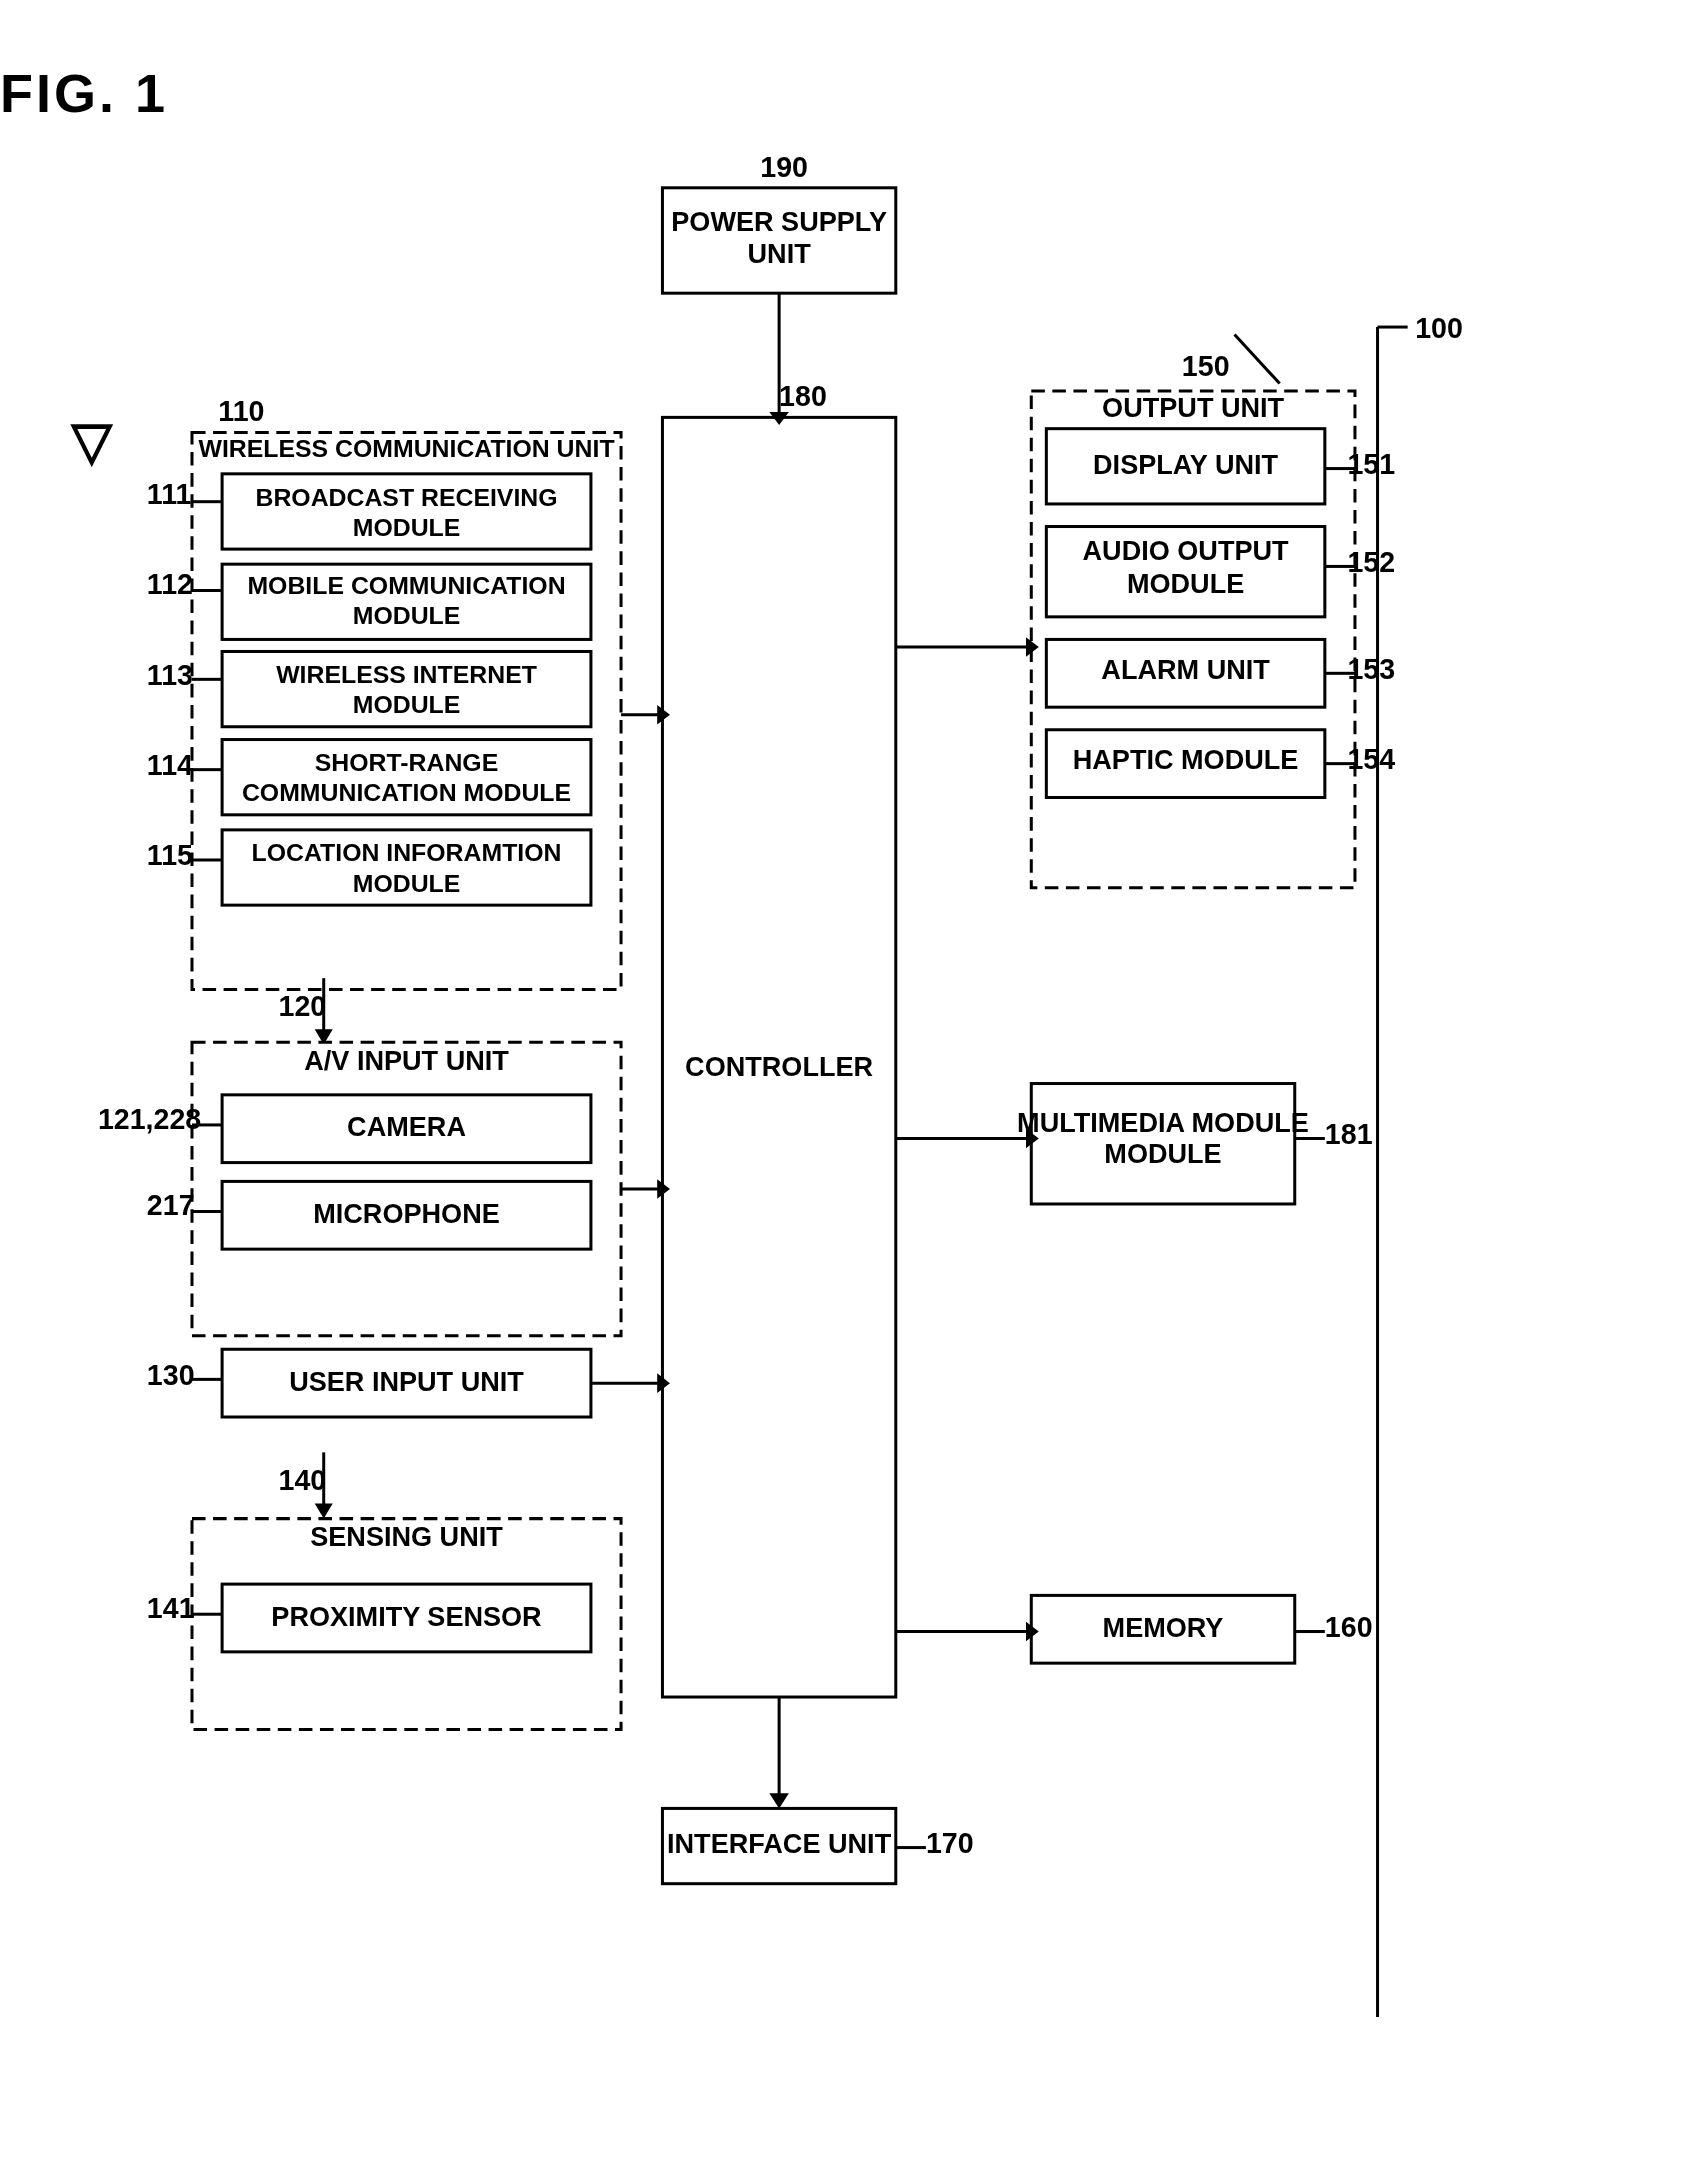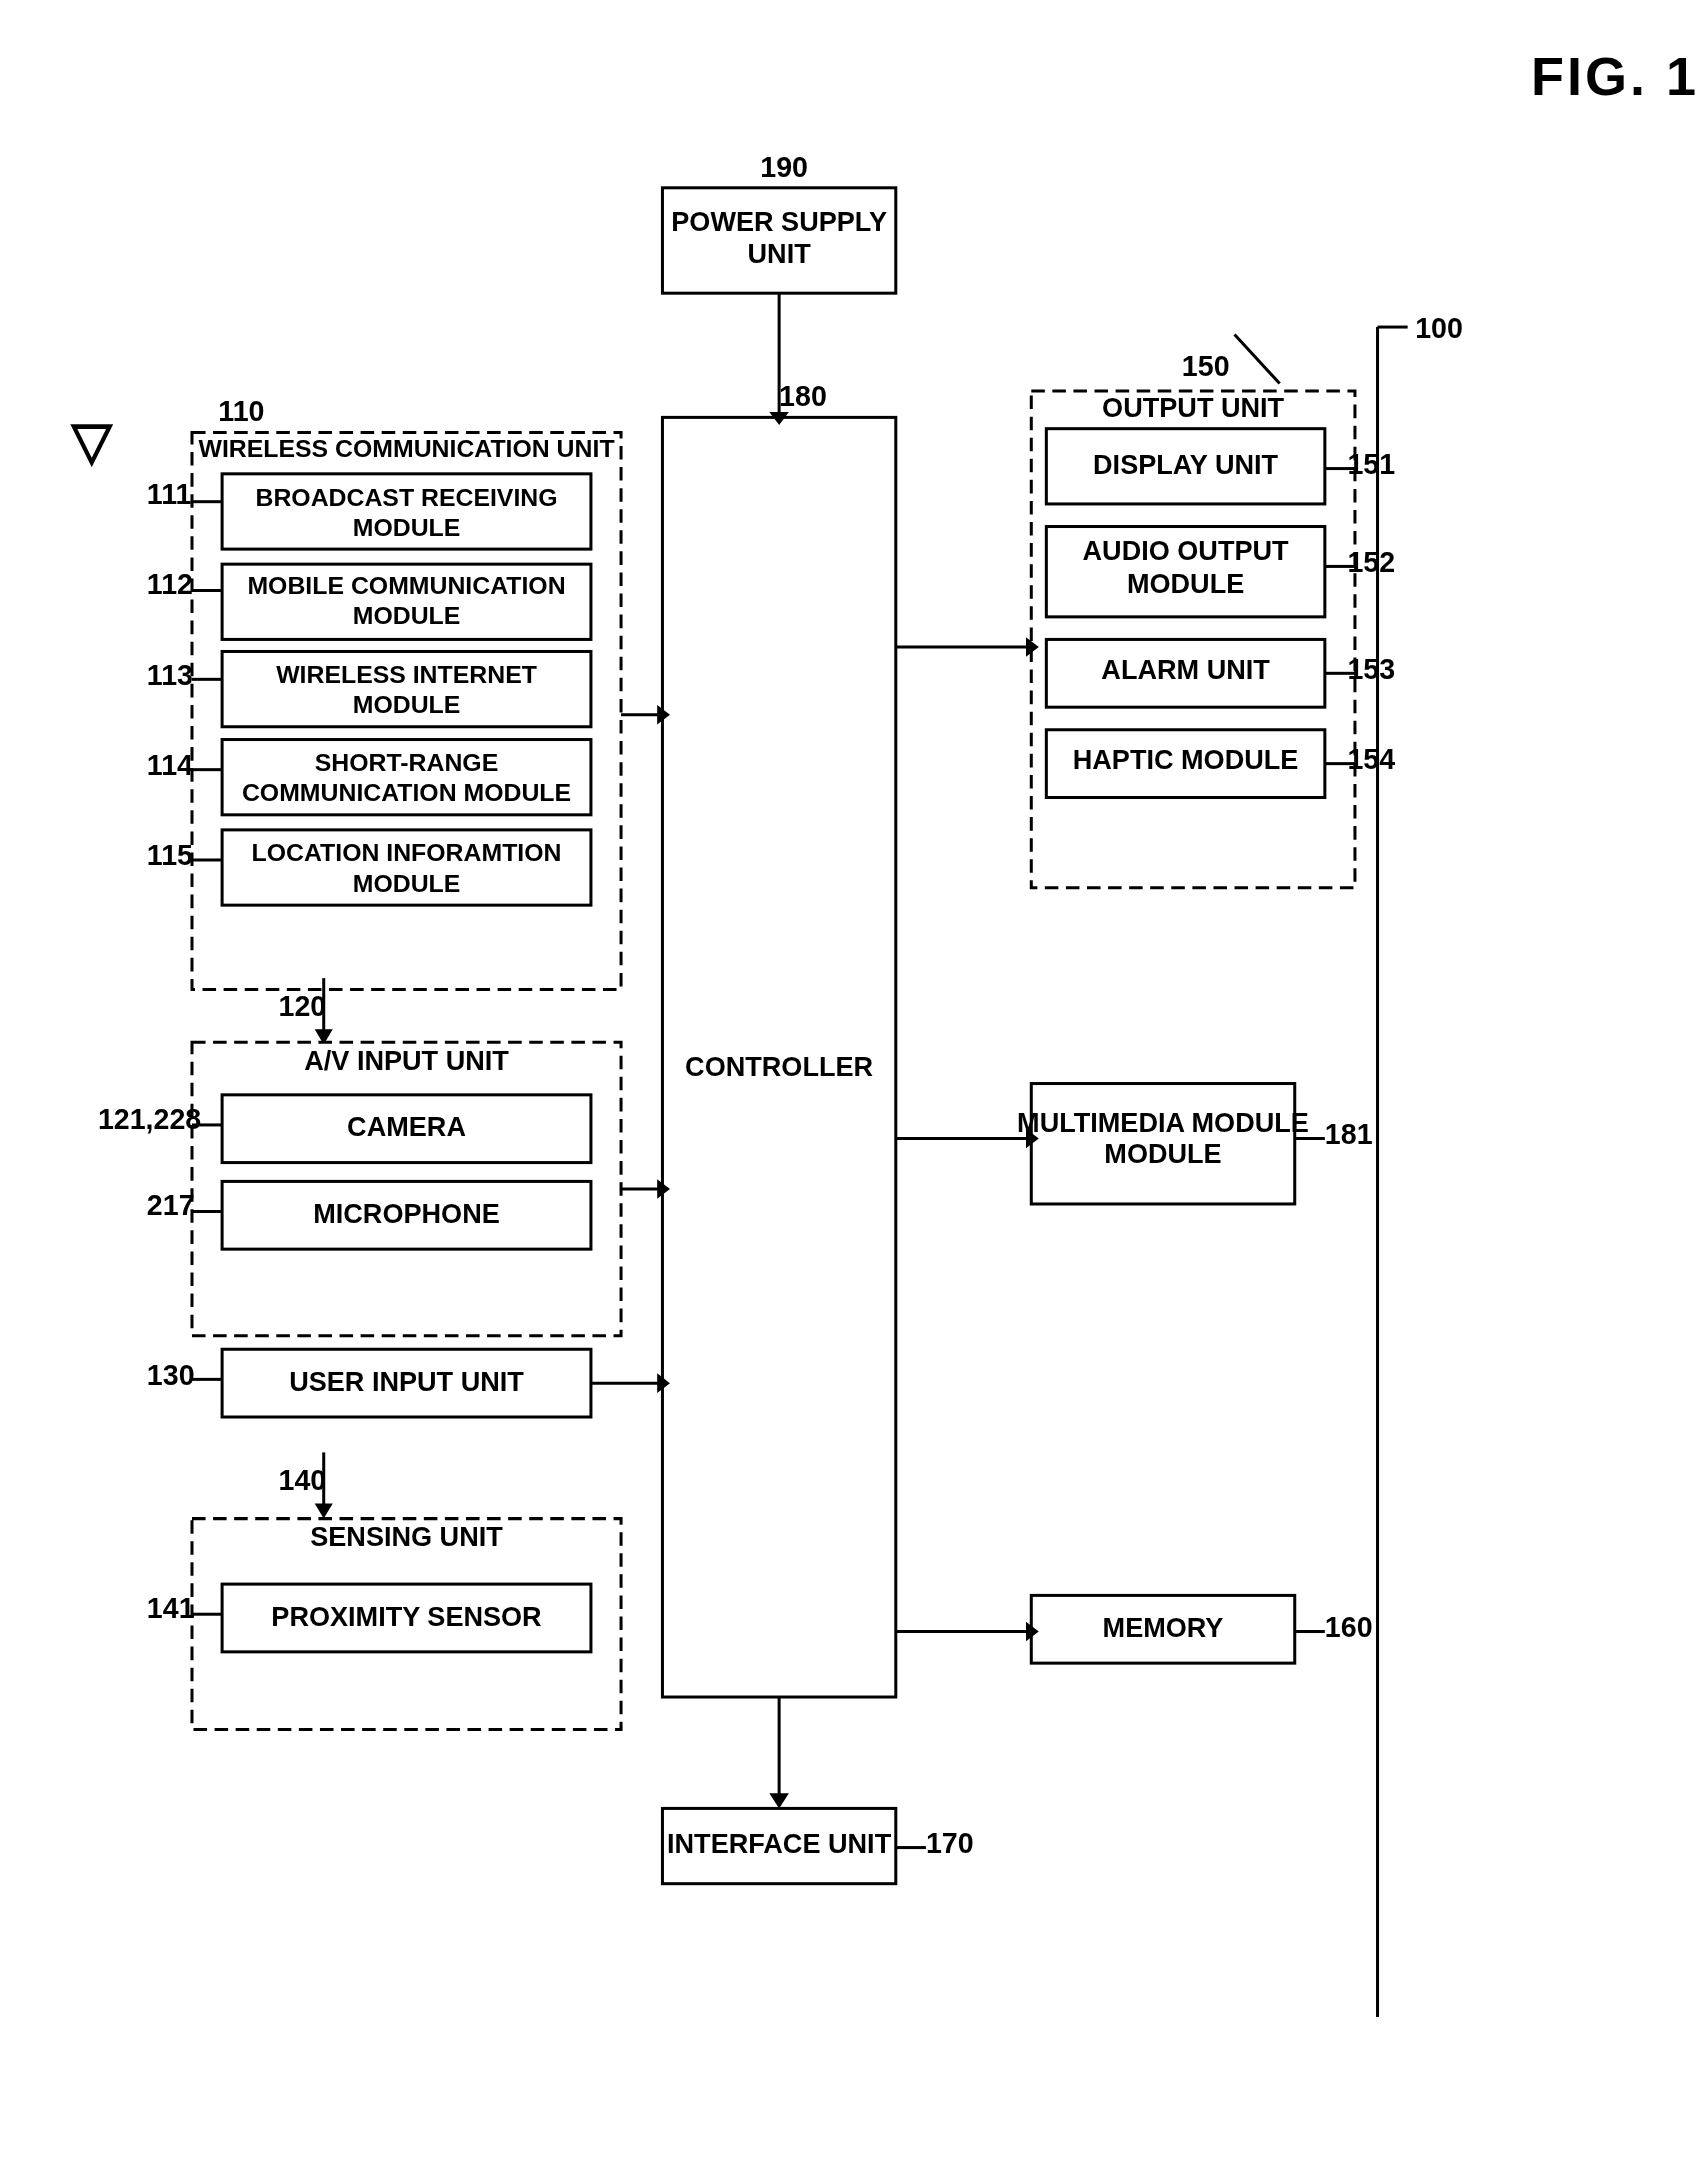--- a/index.html
+++ b/index.html
@@ -6,24 +6,24 @@
     body {
       background: #fff;
       font-family: Arial, sans-serif;
       width: 1699px;
       height: 2183px;
       position: relative;
       overflow: hidden;
     }
 
     .fig-title {
-      text-align: right;
+      text-align: left;
       font-size: 54px;
       font-weight: bold;
-      padding-top: 45px;
+      padding-top: 62px;
       letter-spacing: 3px;
     }
   </style>
 </head>
 <body>
 
 <div class="fig-title">FIG. 1</div>
 
 <svg viewBox="0 0 2257 2750" width="1699" height="2070" style="position:absolute;top:105px;left:0;" xmlns="http://www.w3.org/2000/svg">
   <defs>

